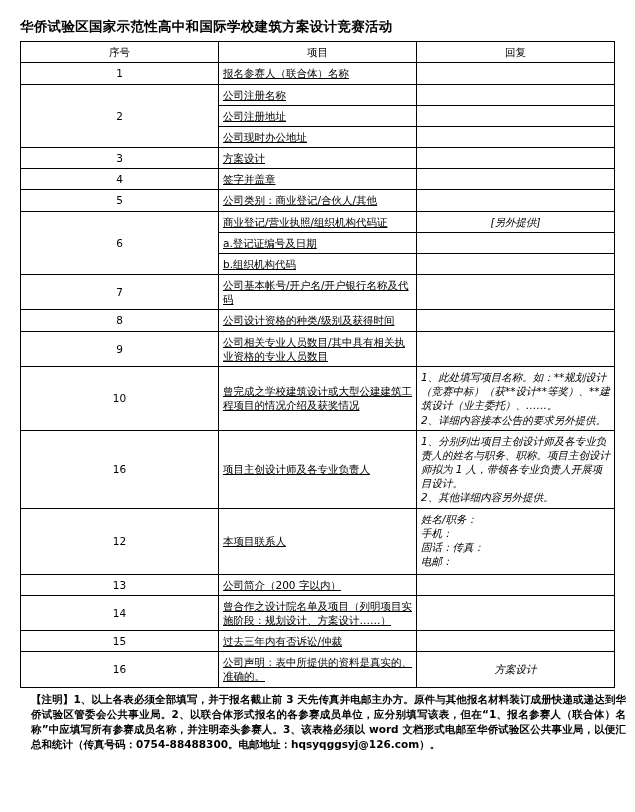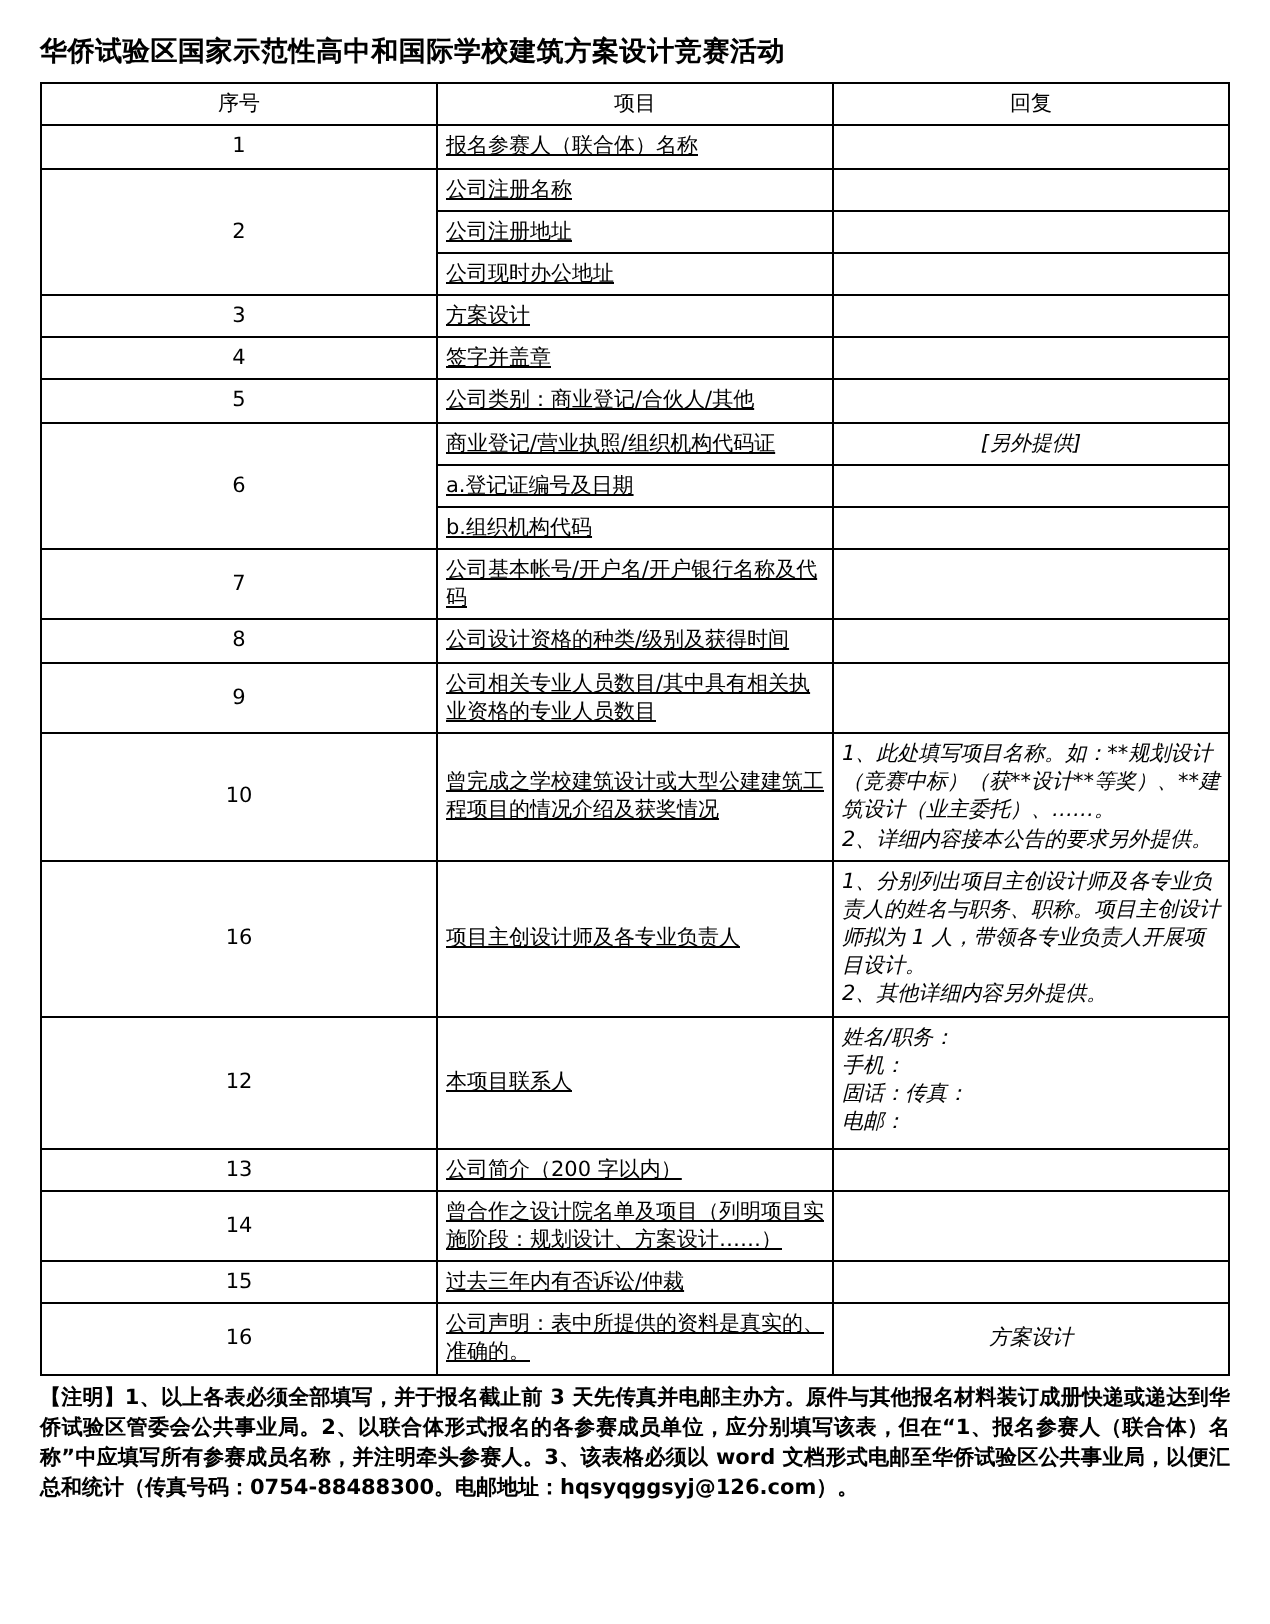--- a/index.html
+++ b/index.html
@@ -76,20 +76,21 @@
   .multiline {
     white-space: pre-line;
   }
   .notes {
     font-size: 10.5px;
     line-height: 1.45;
     margin-top: 4px;
     width: 595px;
     text-align: justify;
     font-weight: bold;
+    margin-left: 11px;
   }
 </style>
 </head>
 <body>
 
 <div class="page">
 
 
   <div class="doc-title">
     <span>华侨试验区国家示范性高中和国际学校建筑方案设计竞赛活动</span>

